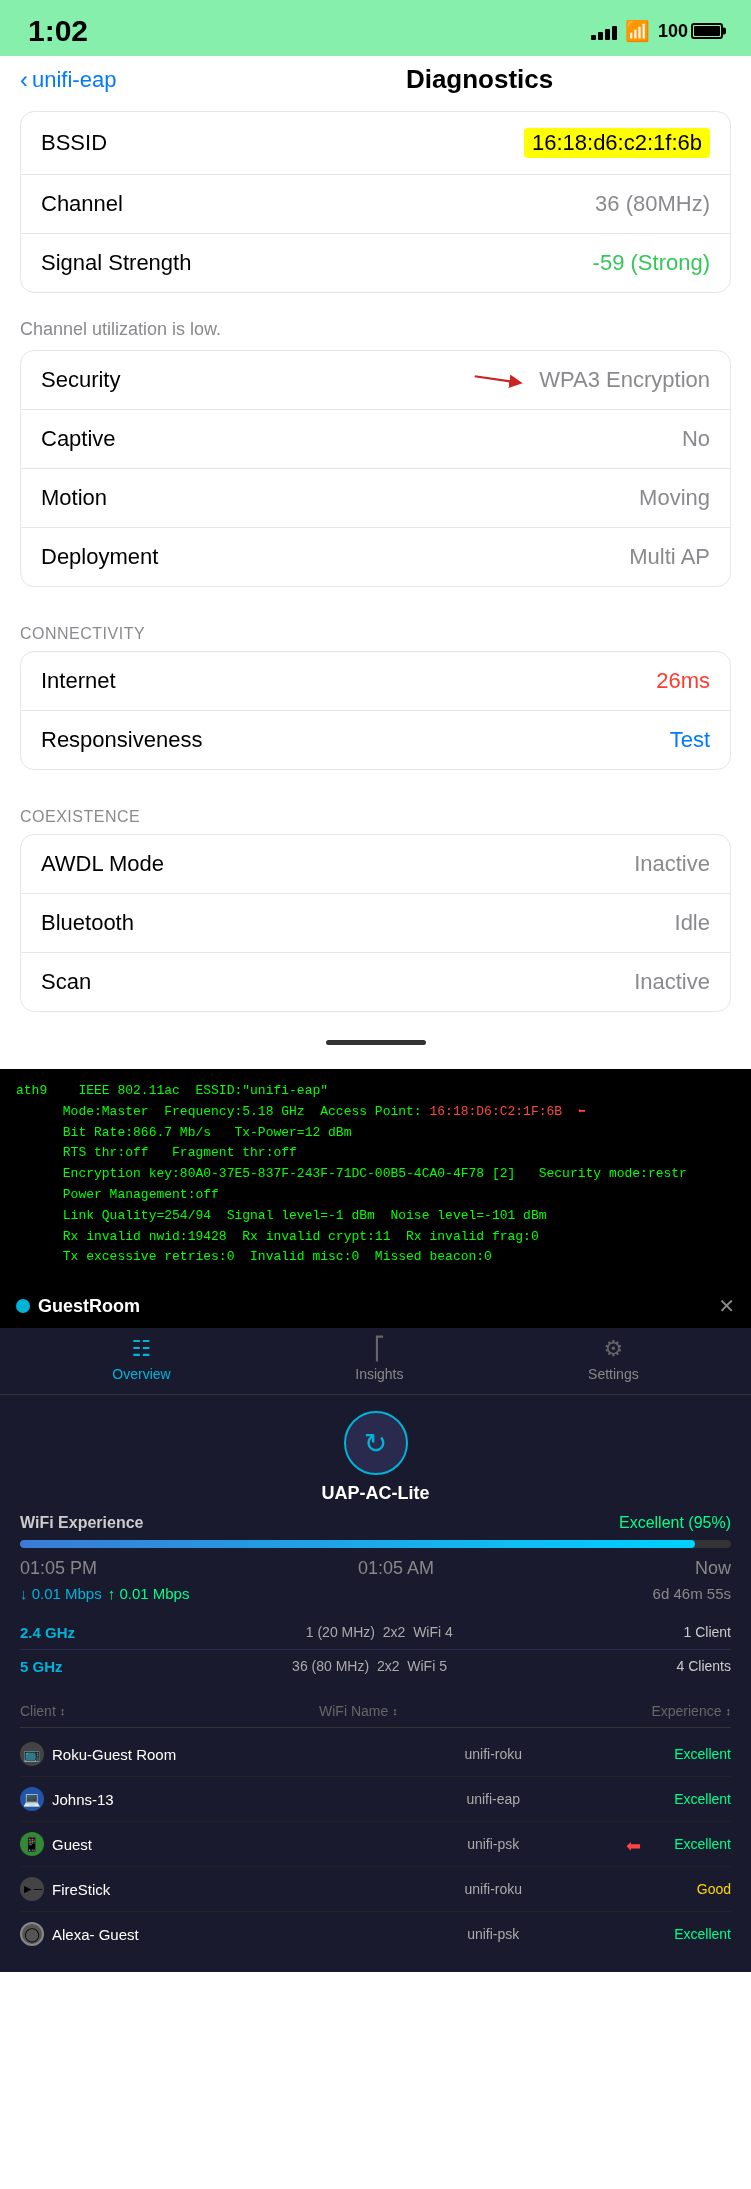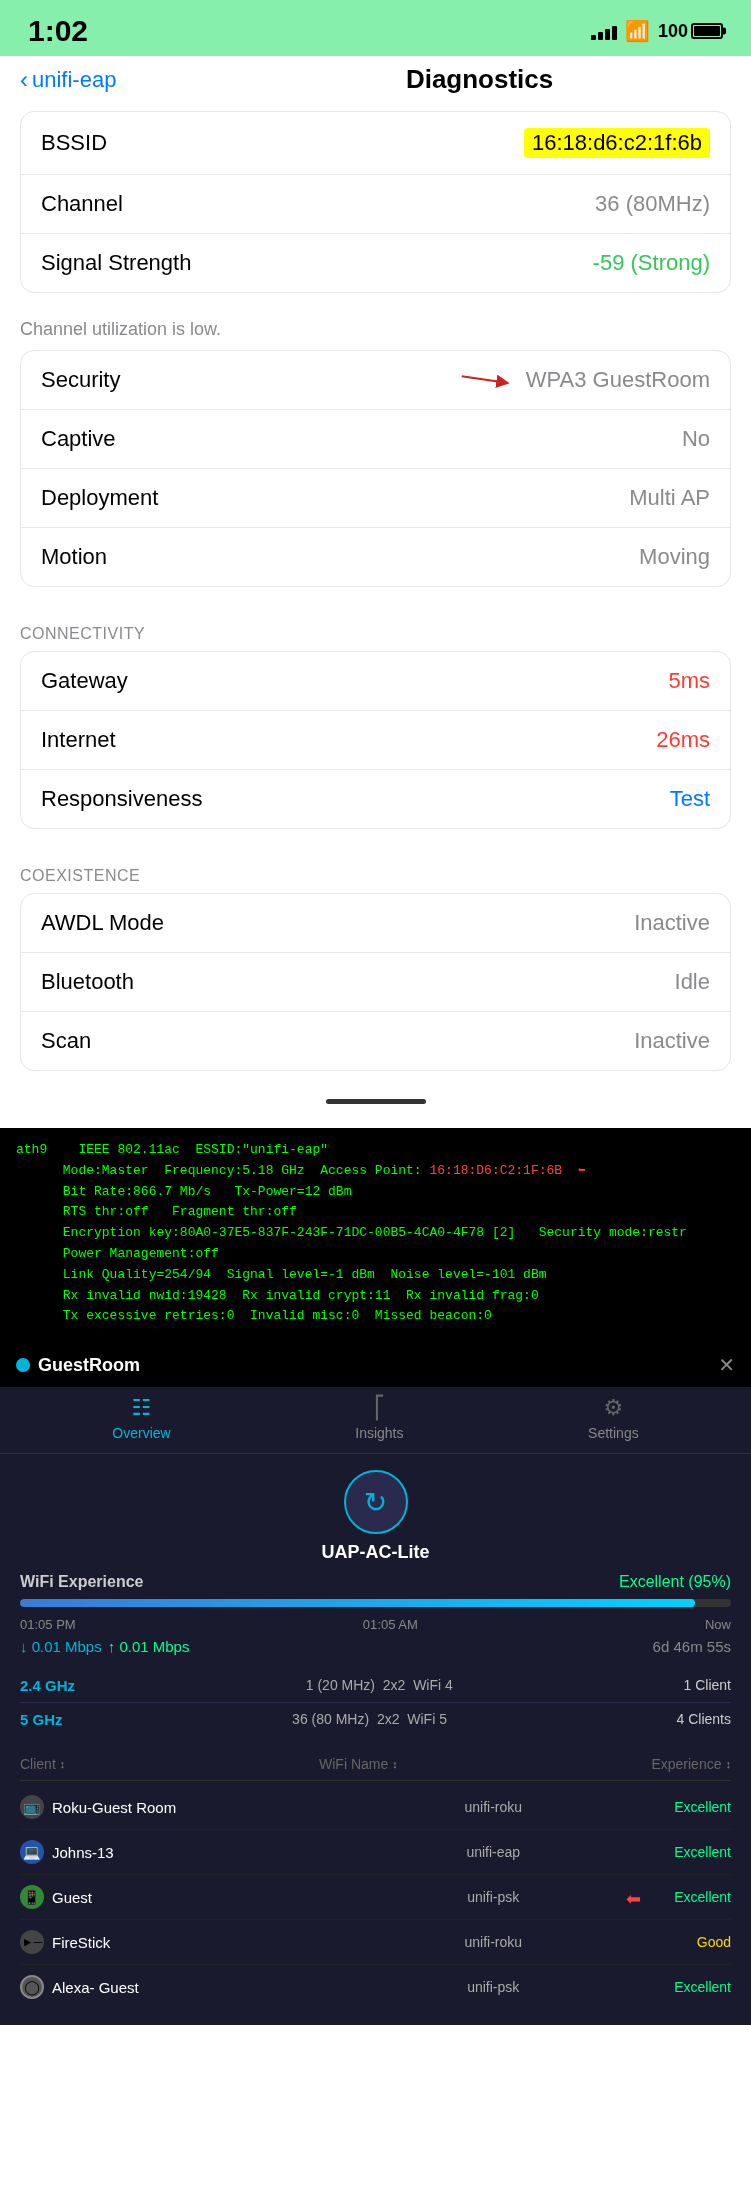--- a/index.html
+++ b/index.html
@@ -309,21 +309,21 @@
       border-radius: 4px;
       background: linear-gradient(90deg, #3a7bd5, #00d2ff);
     }
 
     .time-labels {
       display: flex;
       justify-content: space-between;
       margin-bottom: 6px;
     }
     .time-label {
-      font-size: 13px;
+      font-size: 18px;
       color: #888;
     }
 
     .speed-row {
       display: flex;
       justify-content: space-between;
       margin-bottom: 14px;
     }
     .speed-left { display: flex; gap: 6px; }
     .speed-down { color: #00b4d8; font-size: 15px; }
@@ -467,43 +467,39 @@
     <span class="row-label">Security</span>
     <div style="display:flex; align-items:center; gap:8px;">
       <svg class="red-arrow" viewBox="0 0 80 30" xmlns="http://www.w3.org/2000/svg">
         <defs>
           <marker id="arrowhead" markerWidth="6" markerHeight="6" refX="3" refY="3" orient="auto">
             <polygon points="0 0, 6 3, 0 6" fill="#cc2222"></polygon>
           </marker>
         </defs>
         <line x1="5" y1="10" x2="60" y2="18" stroke="#cc2222" stroke-width="3" marker-end="url(#arrowhead)"></line>
       </svg>
-      <span class="row-value">WPA3 GuestRoom</span>
+      <span class="row-value">WPA3 Encryption</span>
     </div>
   </div>
   <div class="row">
     <span class="row-label">Captive</span>
     <span class="row-value">No</span>
   </div>
   <div class="row">
+    <span class="row-label">Motion</span>
+    <span class="row-value">Moving</span>
+  </div>
+  <div class="row">
     <span class="row-label">Deployment</span>
     <span class="row-value">Multi AP</span>
   </div>
-  <div class="row">
-    <span class="row-label">Motion</span>
-    <span class="row-value">Moving</span>
-  </div>
 </div>
 
 <div class="section-header">CONNECTIVITY</div>
 <div class="section-card">
-  <div class="row">
-    <span class="row-label">Gateway</span>
-    <span class="row-value red">5ms</span>
-  </div>
   <div class="row">
     <span class="row-label">Internet</span>
     <span class="row-value red">26ms</span>
   </div>
   <div class="row">
     <span class="row-label">Responsiveness</span>
     <span class="row-value blue">Test</span>
   </div>
 </div>
 

